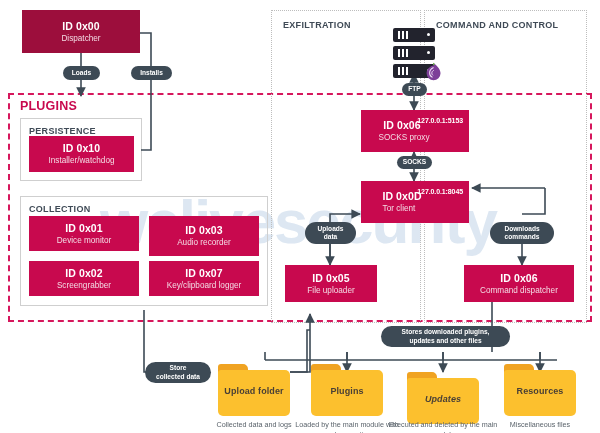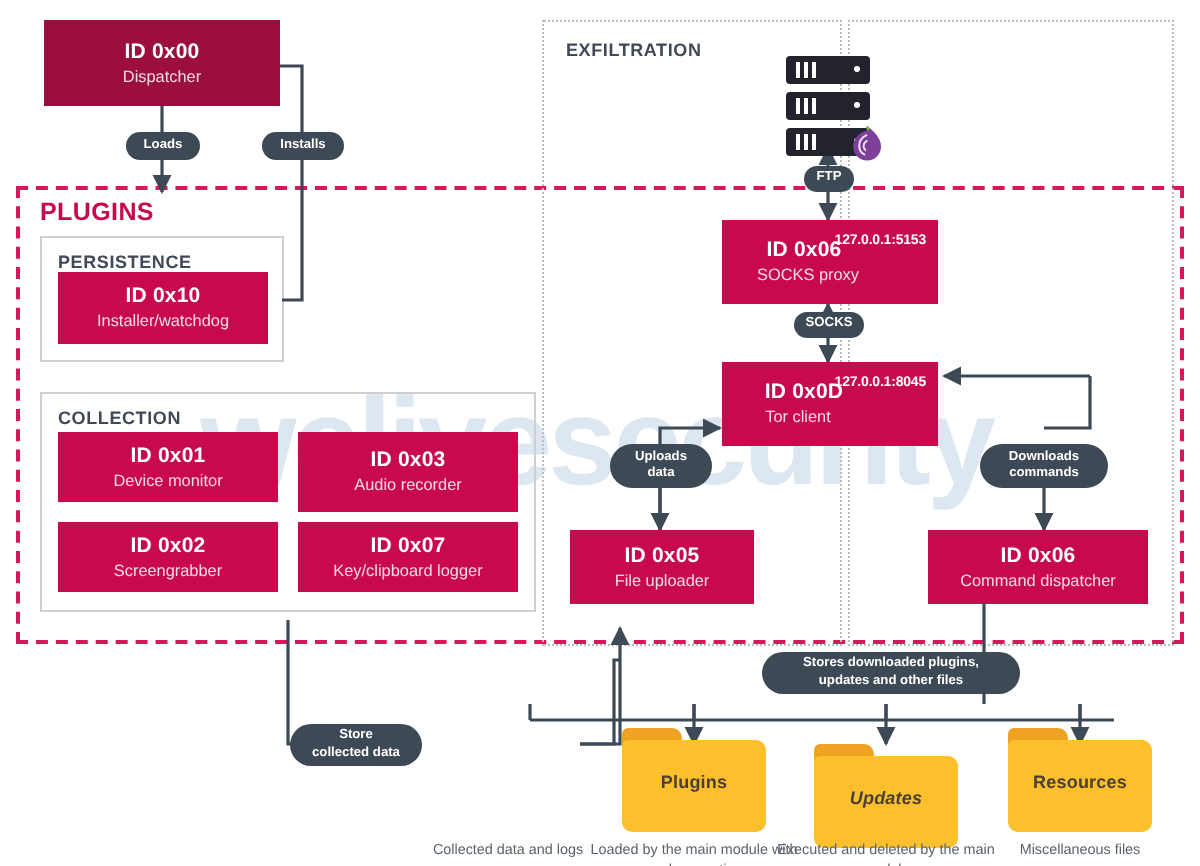--- a/index.html
+++ b/index.html
@@ -117,20 +117,21 @@
   <div class="panel" style="left:20px;top:118px;width:122px;height:63px;"></div>
   <div class="panel-title" style="left:29px;top:126px;">PERSISTENCE</div>
 
   <div class="panel" style="left:20px;top:196px;width:248px;height:110px;"></div>
   <div class="panel-title" style="left:29px;top:204px;">COLLECTION</div>
 
   <div class="panel panel-dotted" style="left:271px;top:10px;width:150px;height:313px;"></div>
   <div class="panel-title" style="left:283px;top:20px;">EXFILTRATION</div>
 
   <div class="panel panel-dotted" style="left:424px;top:10px;width:163px;height:313px;"></div>
+  <div class="panel-title" style="left:436px;top:20px;">COMMAND AND CONTROL</div>
 
   <svg class="svg-layer">
     <defs>
       <marker id="arr" markerWidth="7" markerHeight="7" refX="5.4" refY="3" orient="auto">
         <path d="M0,0 L6,3 L0,6 z" fill="#3d4a55"></path>
       </marker>
     </defs>
     <g stroke="#3d4a55" stroke-width="1.6" fill="none">
 
       <line x1="81" y1="53" x2="81" y2="96" marker-end="url(#arr)"></line>
@@ -246,20 +247,26 @@
   <div class="pill" style="left:397px;top:156px;width:35px;height:13px;">SOCKS</div>
   <div class="pill" style="left:305px;top:222px;width:51px;height:22px;">Uploads
 data</div>
   <div class="pill" style="left:490px;top:222px;width:64px;height:22px;">Downloads
 commands</div>
   <div class="pill" style="left:145px;top:362px;width:66px;height:21px;">Store
 collected data</div>
   <div class="pill" style="left:381px;top:326px;width:129px;height:21px;">Stores downloaded plugins,
 updates and other files</div>
 
+  <div class="folder" style="left:218px;top:364px;">
+    <div class="tab"></div>
+    <div class="body">
+      <span class="fname">Upload folder</span>
+    </div>
+  </div>
   <div class="fcaption" style="left:194px;top:420px;">Collected
 data and logs</div>
 
   <div class="folder" style="left:311px;top:364px;">
     <div class="tab"></div>
     <div class="body">
       <span class="fname">Plugins</span>
     </div>
   </div>
   <div class="fcaption" style="left:287px;top:420px;">Loaded by the main module

